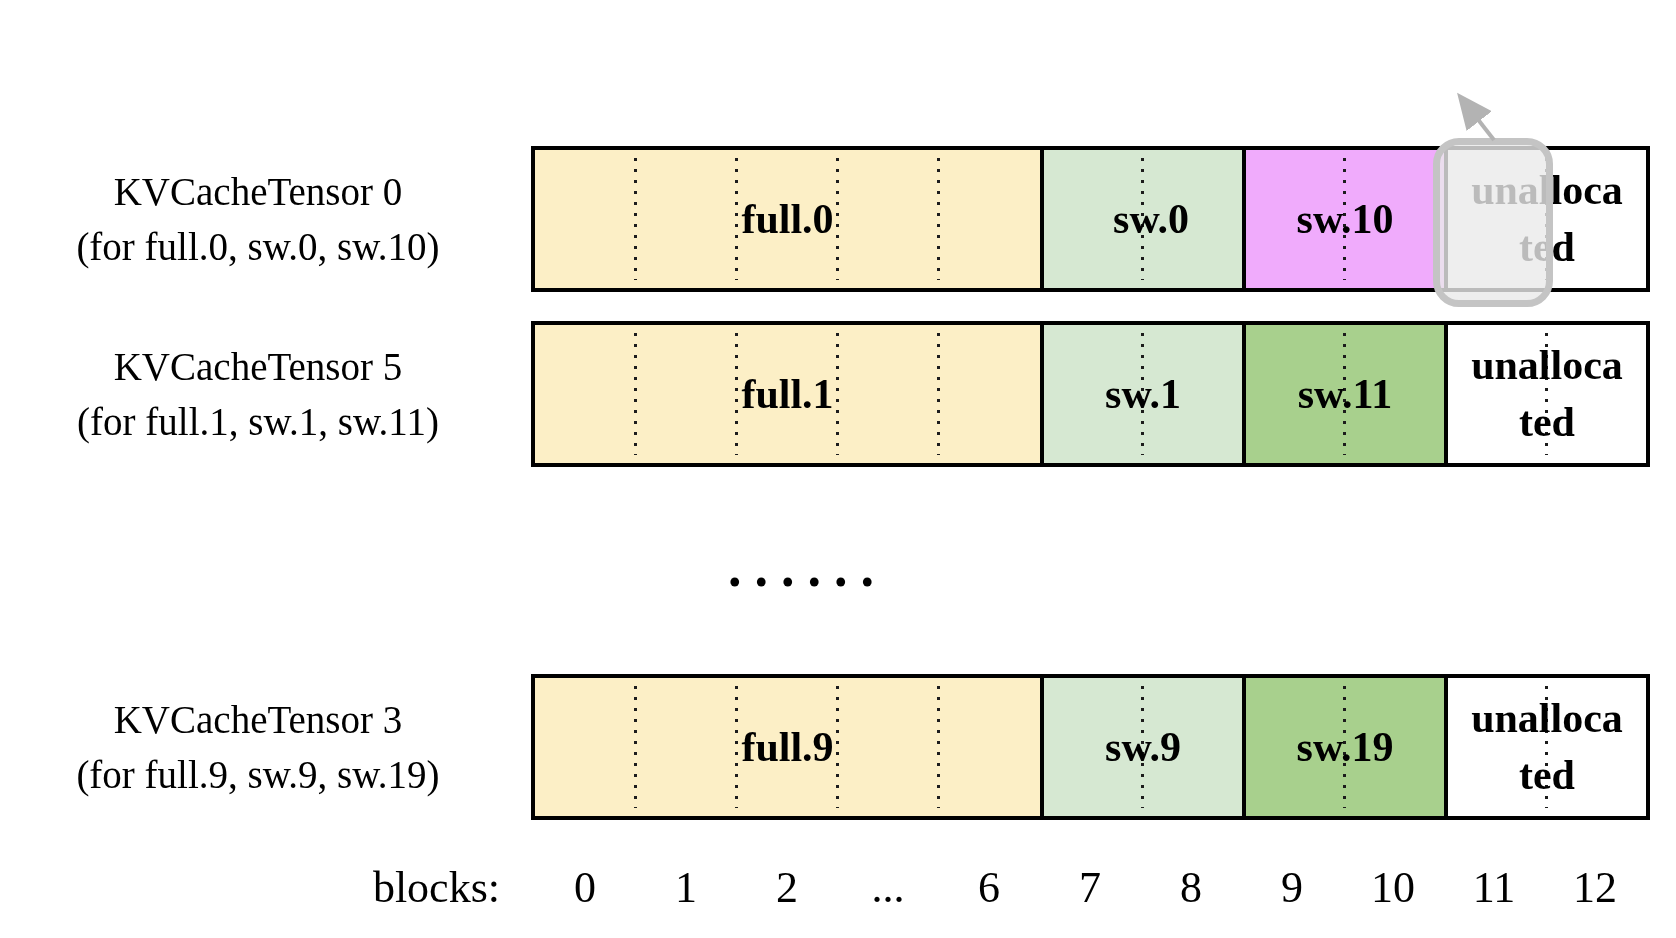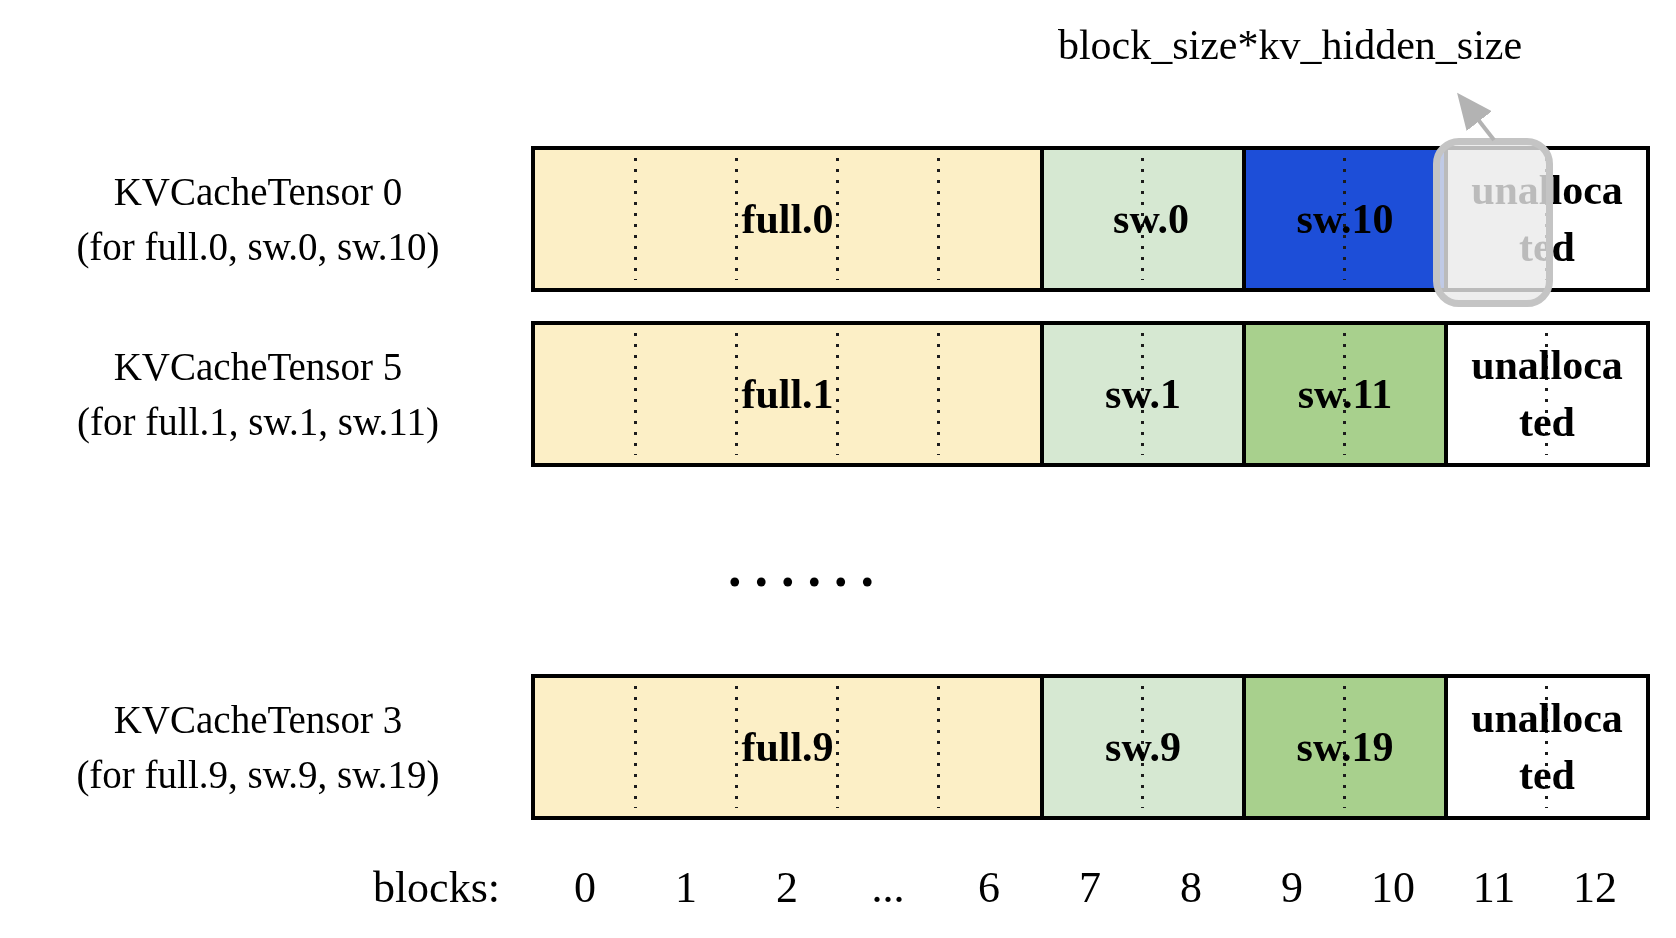--- a/index.html
+++ b/index.html
@@ -59,39 +59,38 @@
   .tick{
     position:absolute;top:862px;transform:translateX(-50%);
     font-size:44px;white-space:nowrap;
   }
 </style>
 </head>
 <body>
 
 <div id="canvas">
 
-  <div class="annotation">block_size*kv_hidden_size</div>
 
   <div class="row-label" style="top:150px;">
     <div>KVCacheTensor 0</div>
     <div>(for full.0, sw.0, sw.10)</div>
   </div>
   <div class="bar" style="top:146px;">
     <div class="section full" style="background-color: rgb(252, 239, 198);">
       <span class="divider d1"></span>
       <span class="divider d2"></span>
       <span class="divider d3"></span>
       <span class="divider d4"></span>
       <span class="section-label">full.0</span>
     </div>
     <div class="section sw" style="background-color: rgb(214, 232, 210); padding-left: 16px;">
       <span class="divider d1"></span>
       <span class="section-label">sw.0</span>
     </div>
-    <div class="section sw2" style="background-color: #1d4ed8;">
+    <div class="section sw2" style="background-color: #f0abfc;">
       <span class="divider d1"></span>
       <span class="section-label">sw.10</span>
     </div>
     <div class="section unalloc" style="background-color: rgb(255, 255, 255);">
       <span class="divider d1"></span>
       <span class="unalloc-label"><span>unalloca</span><br><span>ted</span></span>
     </div>
   </div>
 
   <div class="row-label" style="top:325px;">

